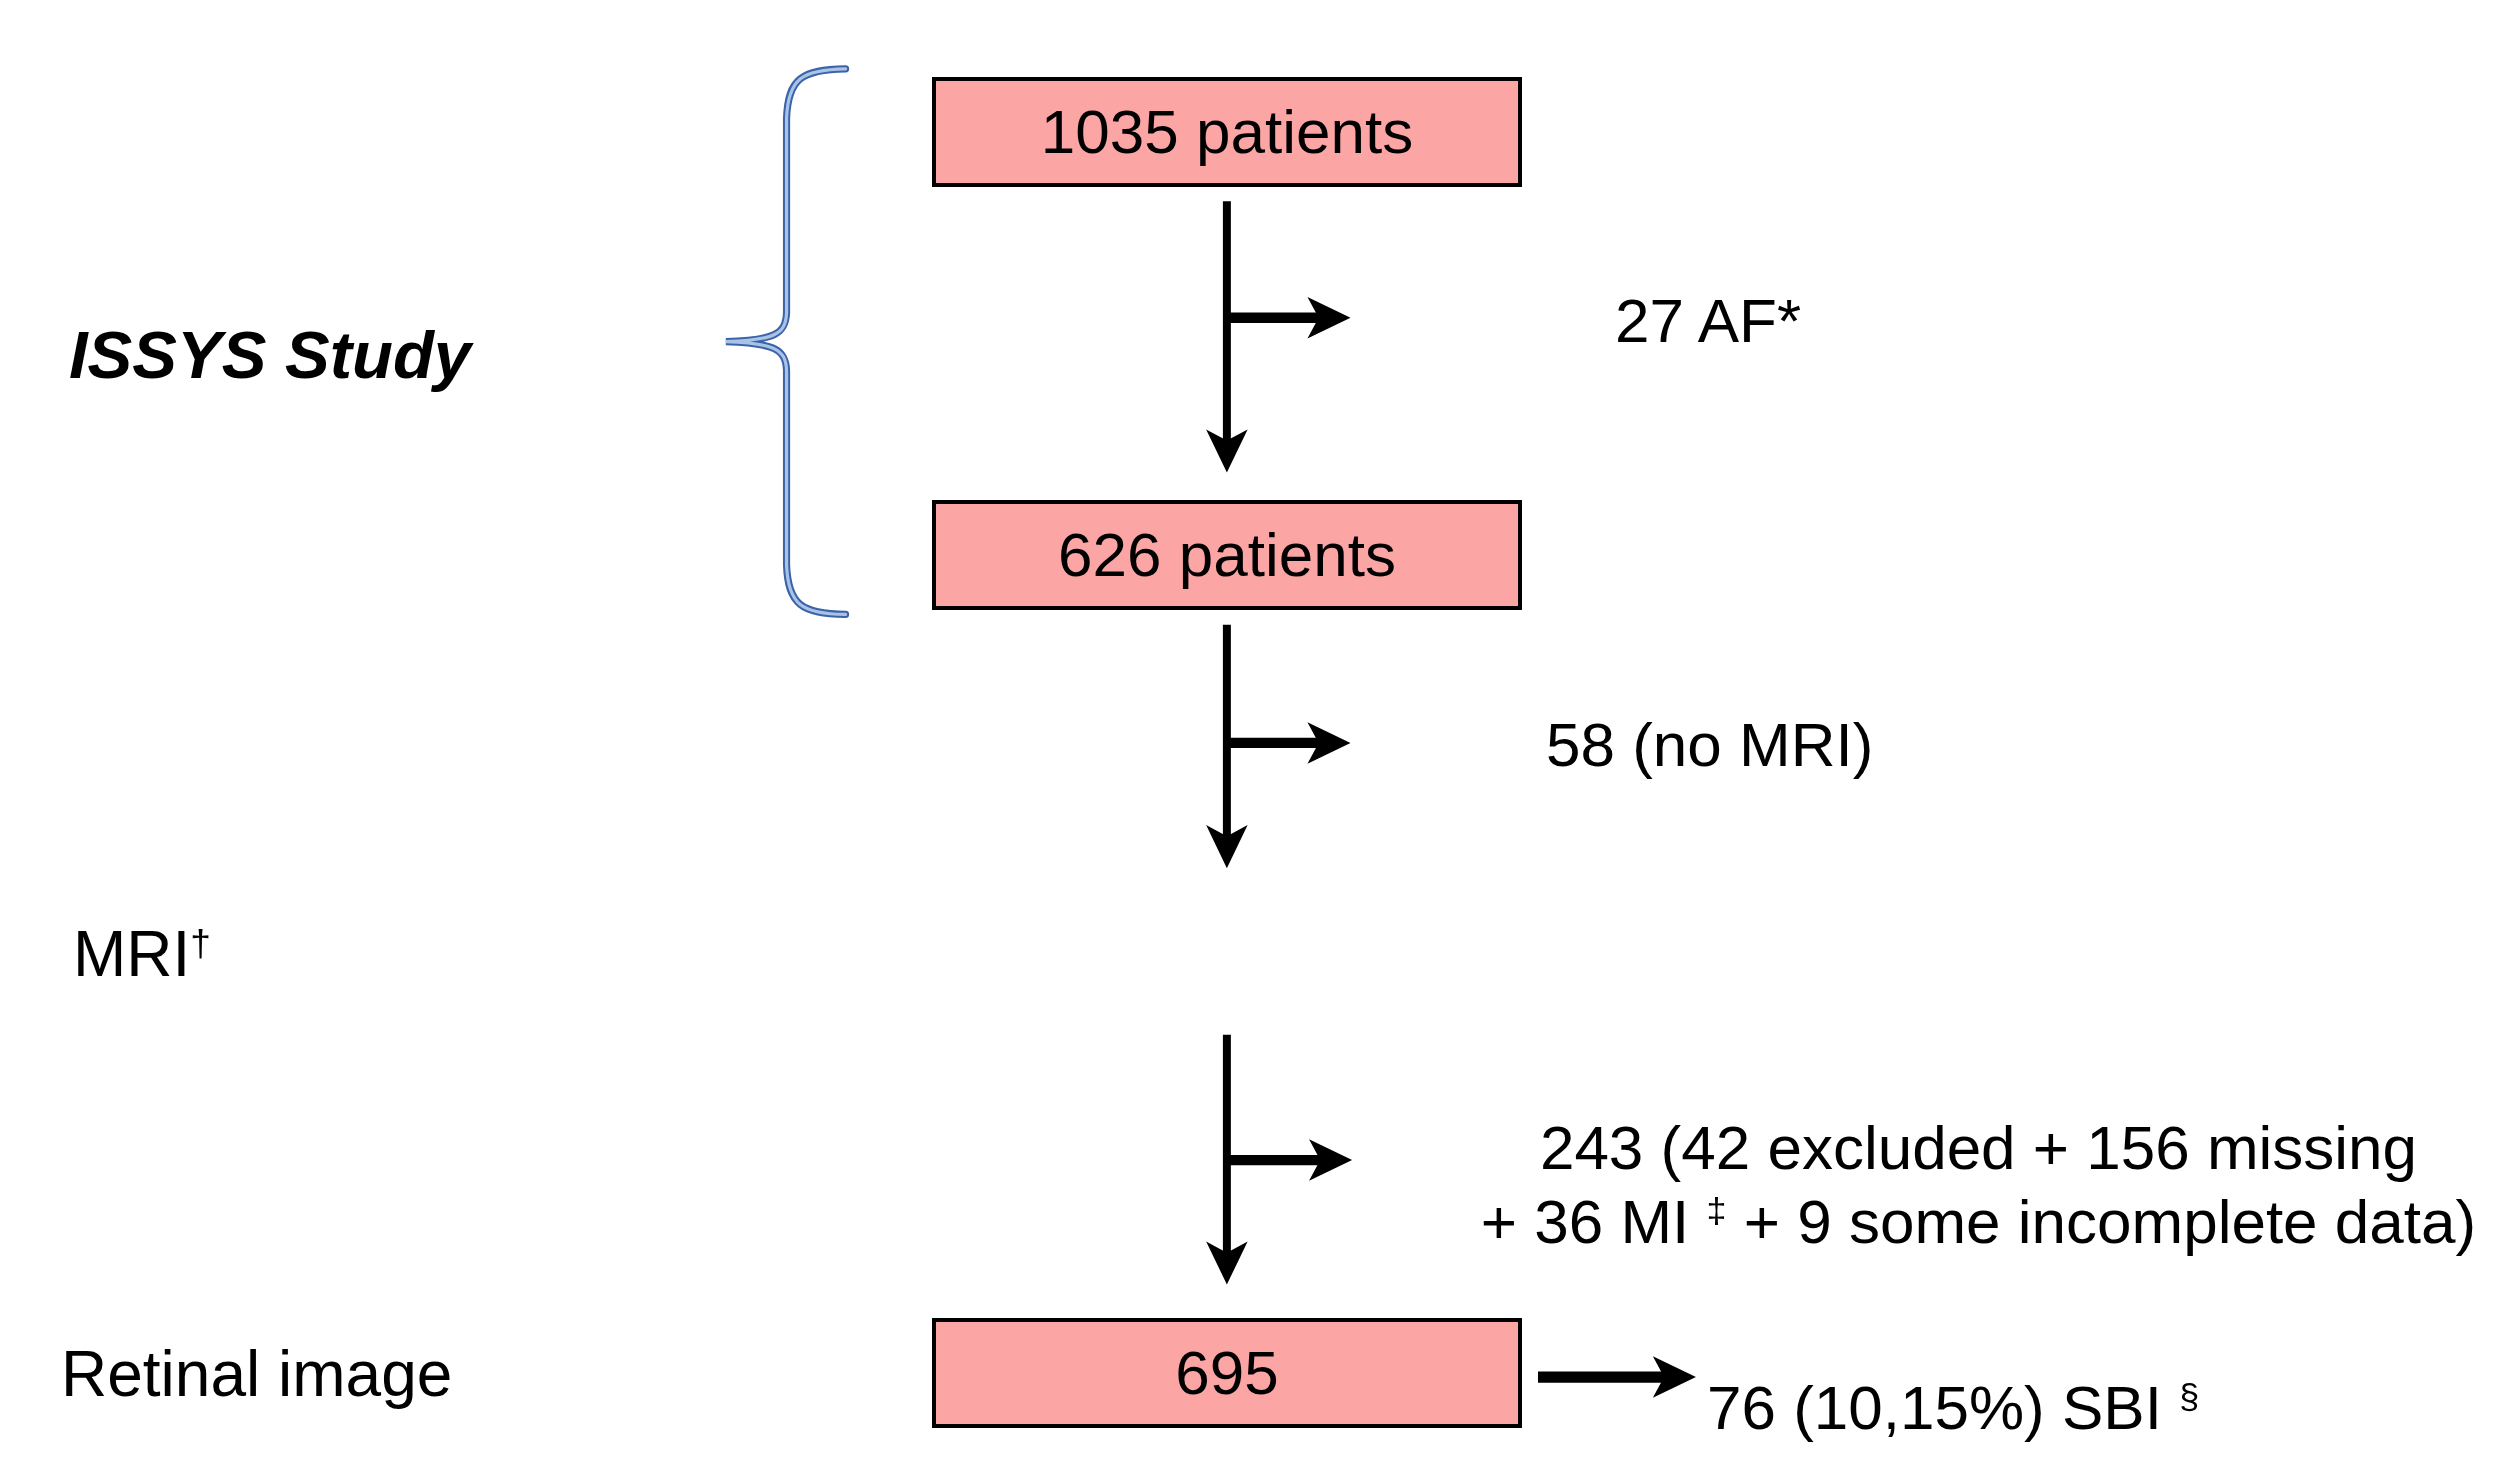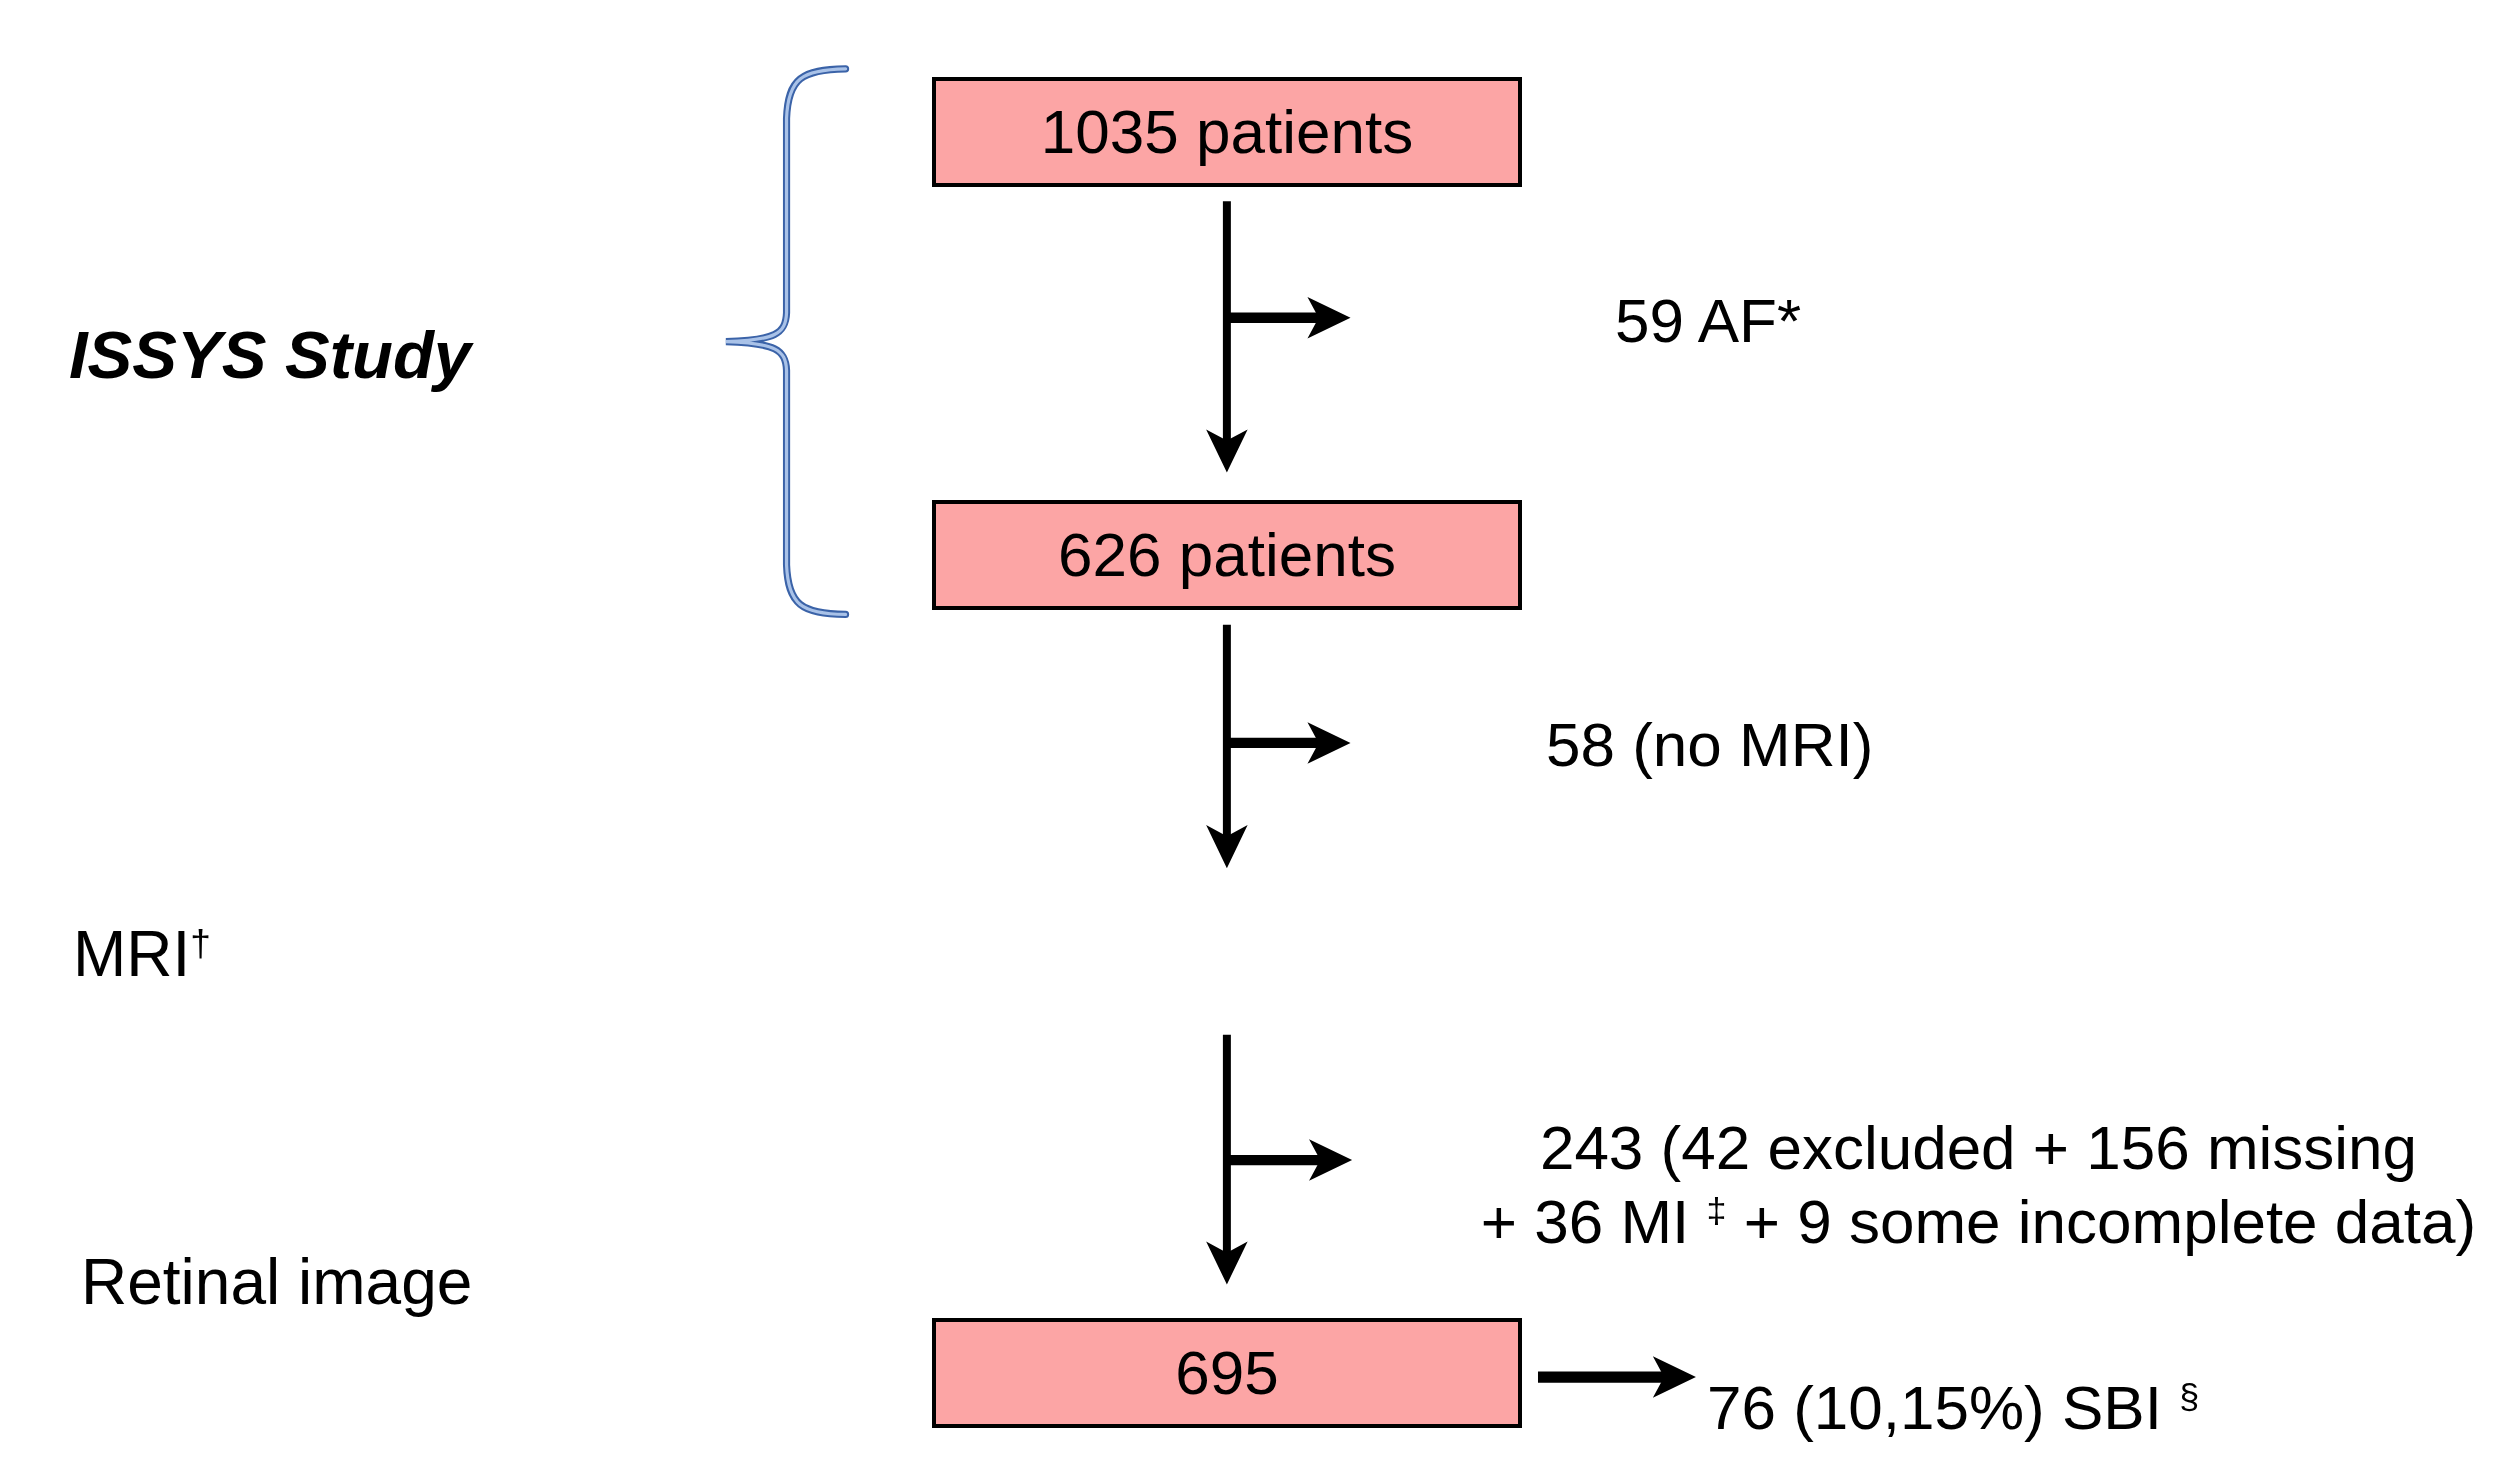--- a/index.html
+++ b/index.html
@@ -105,36 +105,36 @@
       <path class="flow-head" d="M2072 1700 L2126 1726 L2072 1752 L2086 1726 Z" fill="#000000"></path>
     </g>
   </svg>
 
   <div class="side-label bold-italic" style="left:69px; top:321px;text-align:center;">ISSYS Study</div>
 
   <div class="side-label" style="left:73px; top:882px;margin-top:40px;">
     <span>MRI</span><sup>†</sup>
   </div>
 
-  <div class="side-label" style="left:61px; top:1250px;margin-left:20px;">Retinal image</div>
+  <div class="side-label" style="left:61px; top:1342px;">Retinal image</div>
 
   <div class="box" style="top:77px;">
     <span>1035 patients</span>
   </div>
 
   <div class="box" style="top:500px;">
     <span>626 patients</span>
   </div>
 
 
   <div class="box" style="top:1318px;">
     <span>695</span>
   </div>
 
-  <div class="excl" style="left:1615px; top:284px;">59 AF*</div>
+  <div class="excl" style="left:1615px; top:284px;">27 AF*</div>
 
   <div class="excl" style="left:1546px; top:708px;">58 (no MRI)</div>
 
   <div class="excl centered" style="left:1460px; top:1111px; width:1037px;">
     <div>243 (42 excluded + 156 missing</div>
     <div>
       <span>+ 36 MI </span><sup>‡</sup><span> + 9 some incomplete data)</span>
     </div>
   </div>
 

